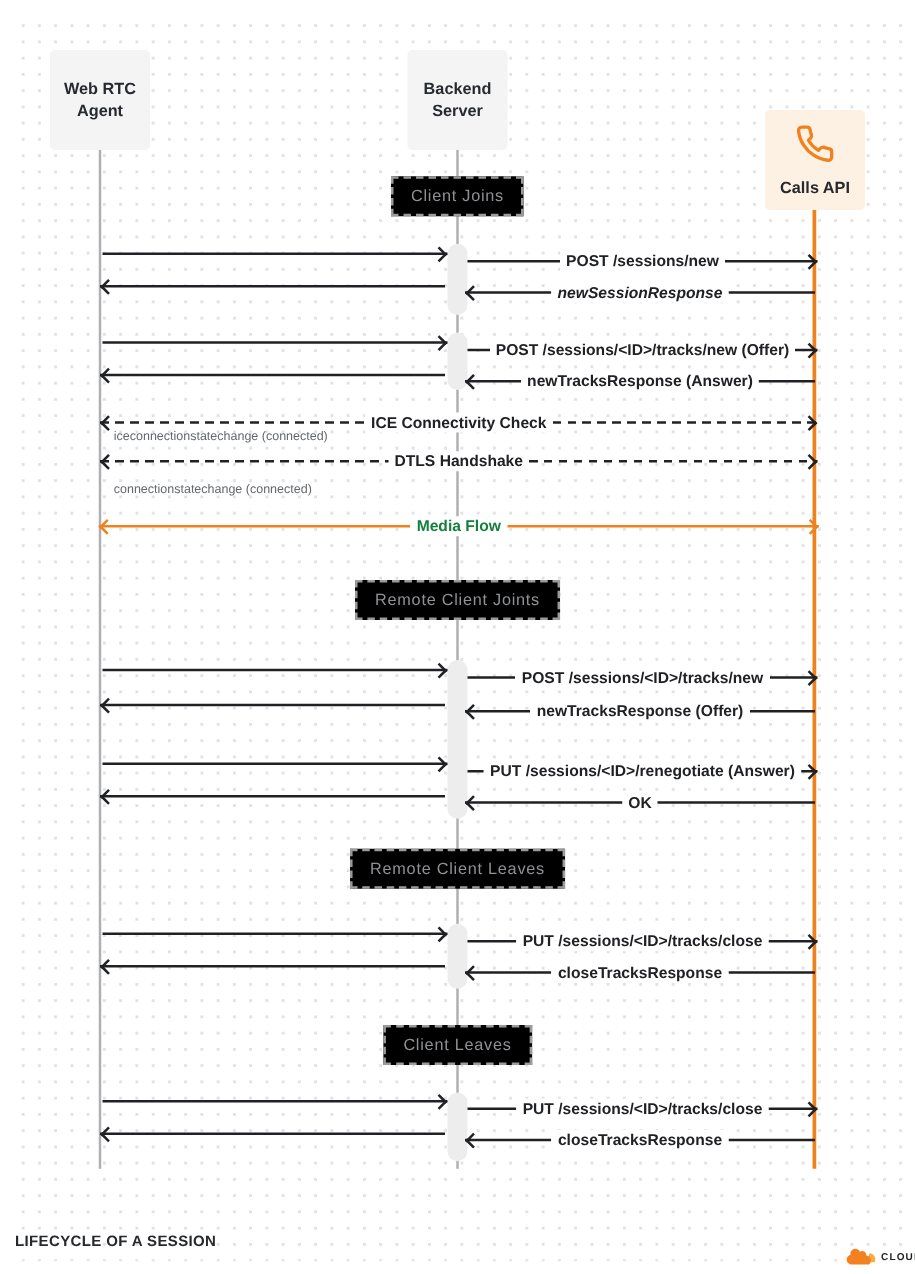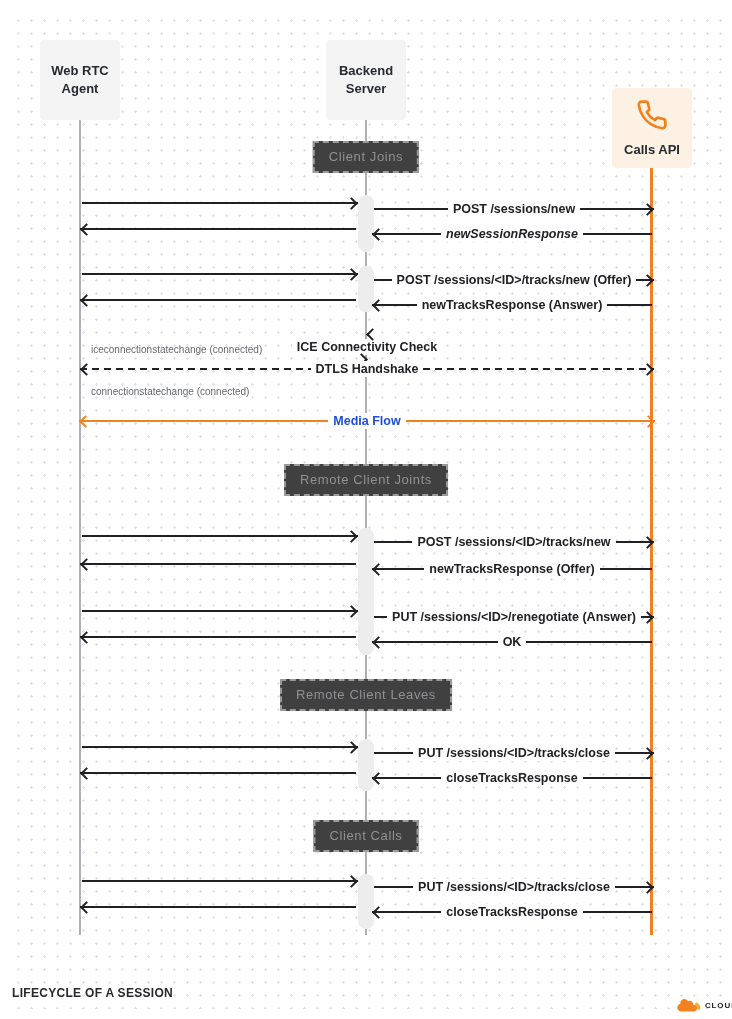--- a/index.html
+++ b/index.html
@@ -14,38 +14,38 @@
   
   .node{position:absolute;top:40px;width:80px;height:80px;background:#f4f4f5;border-radius:4px;
         display:flex;align-items:center;justify-content:center;text-align:center;
         font-size:13px;font-weight:700;color:#26292e;line-height:1.35;}
   .node.calls{background:#fcf1e2;flex-direction:column;justify-content:flex-start;
         padding-top:11px;box-sizing:border-box;gap:10px;}
   
   .bar{position:absolute;left:358px;width:16px;background:#ededee;border-radius:8px;}
   
   .section-box{position:absolute;left:366px;transform:translateX(-50%);
-        border:2px dashed #9a9b9d;background:#404040;color:#8f9195;
+        border:2px dashed #9a9b9d;background:#000000;color:#8f9195;
         font-size:13px;font-weight:500;letter-spacing:.6px;white-space:nowrap;
         padding:6px 14px;line-height:16px;}
   
   .seg{position:absolute;height:16px;display:flex;align-items:center;}
   .line{flex:1 1 auto;min-width:4px;height:2.6px;background:#202124;}
   .line.dash{background:repeating-linear-gradient(90deg,#202124 0 7px,transparent 7px 12px);}
   .chev{flex:0 0 auto;width:9px;height:9px;box-sizing:border-box;}
   .chev.r{border-top:2.6px solid #202124;border-right:2.6px solid #202124;
           transform:rotate(45deg);margin-left:-11px;}
   .chev.l{border-top:2.6px solid #202124;border-left:2.6px solid #202124;
           transform:rotate(-45deg);margin-right:-11px;}
   .msg-label{flex:0 0 auto;padding:0 5px;font-size:12.5px;font-weight:700;color:#202124;
           white-space:nowrap;background:#ffffff;line-height:16px;}
   .media .line{background:#f0811f;height:2.8px;}
   .media .chev.r{border-top-color:#f0811f;border-right-color:#f0811f;}
   .media .chev.l{border-top-color:#f0811f;border-left-color:#f0811f;}
-  .media .msg-label{color:#1d4ed8;}
+  .media .msg-label{color:#15803d;}
   .sublabel{position:absolute;font-size:10px;color:#64686c;white-space:nowrap;line-height:12px;}
   
   .title{position:absolute;left:12px;top:986px;font-size:12px;font-weight:700;
          color:#26282b;letter-spacing:.3px;}
   .brand{position:absolute;right:7px;top:998px;display:flex;align-items:center;gap:3px;justify-content:space-between;}
   .brand-text{font-size:8px;font-weight:700;letter-spacing:.9px;color:#1d1f20;}
 </style>
 </head>
 <body>
 
@@ -73,21 +73,21 @@
       <svg width="32" height="32" viewBox="0 0 24 24" fill="none" stroke="#f0811f" stroke-width="2" stroke-linecap="round" stroke-linejoin="round">
         <path d="M22 16.92v3a2 2 0 0 1-2.18 2 19.79 19.79 0 0 1-8.63-3.07 19.5 19.5 0 0 1-6-6 19.79 19.79 0 0 1-3.07-8.67A2 2 0 0 1 4.11 2h3a2 2 0 0 1 2 1.72 12.84 12.84 0 0 0 .7 2.81 2 2 0 0 1-.45 2.11L8.09 9.91a16 16 0 0 0 6 6l1.27-1.27a2 2 0 0 1 2.11-.45 12.84 12.84 0 0 0 2.81.7A2 2 0 0 1 22 16.92z"></path>
       </svg>
     </span>
     <span>Calls API</span>
   </div>
 
   <div class="section-box" style="top:141px;">Client Joins</div>
   <div class="section-box" style="top:464px;">Remote Client Joints</div>
   <div class="section-box" style="top:679px;">Remote Client Leaves</div>
-  <div class="section-box" style="top:820px;">Client Calls</div>
+  <div class="section-box" style="top:820px;">Client Leaves</div>
 
   <div class="seg" style="left:82px;top:195px;width:274px;">
       <div class="line"></div>
       <div class="chev r"></div>
     </div>
   <div class="seg" style="left:374px;top:201px;width:278px;">
     <div class="line"></div>
       <span class="msg-label">POST /sessions/new</span>
       <div class="line"></div>
       <div class="chev r"></div>
@@ -119,21 +119,21 @@
     <div class="chev l"></div>
       <div class="line"></div>
       <span class="msg-label">newTracksResponse (Answer)</span>
       <div class="line"></div>
   </div>
   <div class="seg" style="left:82px;top:292px;width:274px;">
       <div class="chev l"></div>
       <div class="line"></div>
     </div>
 
-  <div class="seg" style="left:82px;top:330px;width:570px;flex-direction:column;">
+  <div class="seg" style="left:82px;top:330px;width:570px;">
     <div class="chev l"></div>
       <div class="line dash"></div>
       <span class="msg-label">ICE Connectivity Check</span>
       <div class="line dash"></div>
       <div class="chev r"></div>
   </div>
   <div class="sublabel" style="left:91px;top:344px;">iceconnectionstatechange (connected)</div>
 
   <div class="seg" style="left:82px;top:361px;width:570px;">
     <div class="chev l"></div>

